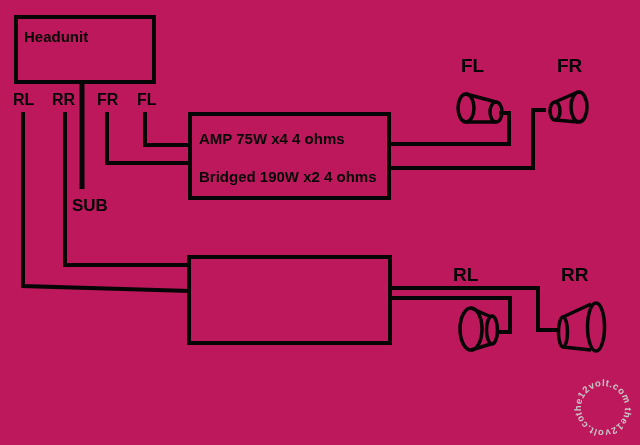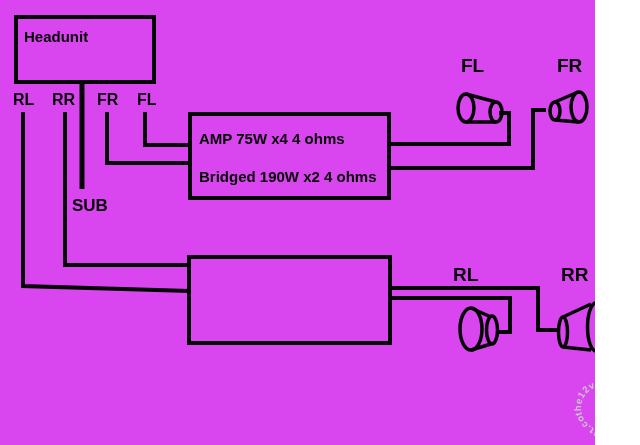--- a/index.html
+++ b/index.html
@@ -1,20 +1,20 @@
 <!DOCTYPE html>
 <html><head>
 <meta charset="utf-8">
 <style>
   html, body { margin: 0; padding: 0; background: #fff; }
   .stage {
     position: relative;
-    width: 595px;
+    width: 640px;
     height: 445px;
-    background: #d946ef;
+    background: #be185d;
     overflow: hidden;
     font-family: "Liberation Sans", "DejaVu Sans", sans-serif;
     text-decoration: underline;
   }
   svg text {
     font-family: "Liberation Sans", "DejaVu Sans", sans-serif;
     font-weight: bold;
   }
 </style>
 </head>

